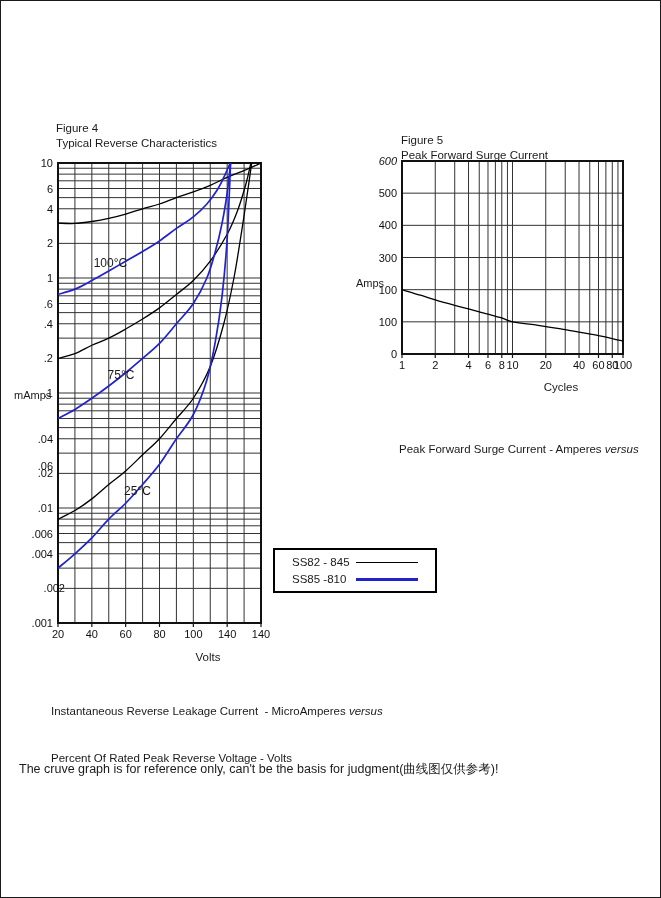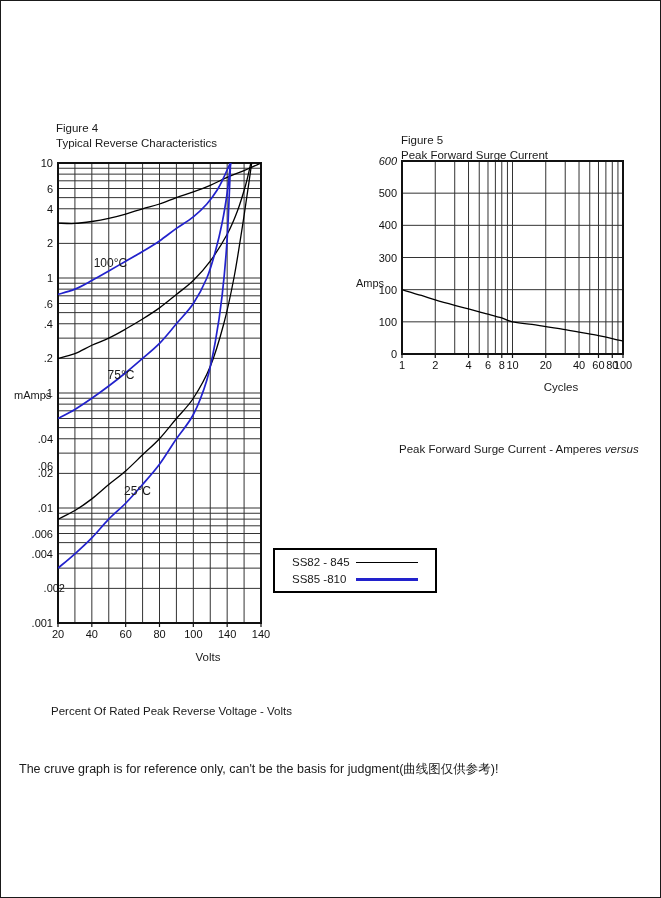--- a/index.html
+++ b/index.html
@@ -184,20 +184,21 @@
         <span class="lab">SS82 - 845</span>
         <span class="swatch" style="border-top: 1.5px solid rgb(0, 0, 0);"></span>
       </div>
       <div class="legend-row">
         <span class="lab">SS85 -810</span>
         <span class="swatch" style="border-top: 3px solid rgb(34, 34, 204);"></span>
       </div>
     </div>
 
   <div class="caption" id="f4-caption">
+    <div><span>Instantaneous Reverse Leakage Current  - MicroAmperes </span><i>versus</i></div>
     <div>Percent Of Rated Peak Reverse Voltage - Volts</div>
   </div>
 
   <div class="caption" id="f5-caption">
     <div><span>Peak Forward Surge Current - Amperes </span><i>versus</i></div>
   </div>
 
   <div class="footer-note">The cruve graph is for reference only, can't be the basis for judgment(曲线图仅供参考)!</div>
 
   <div id="labels-layer">

